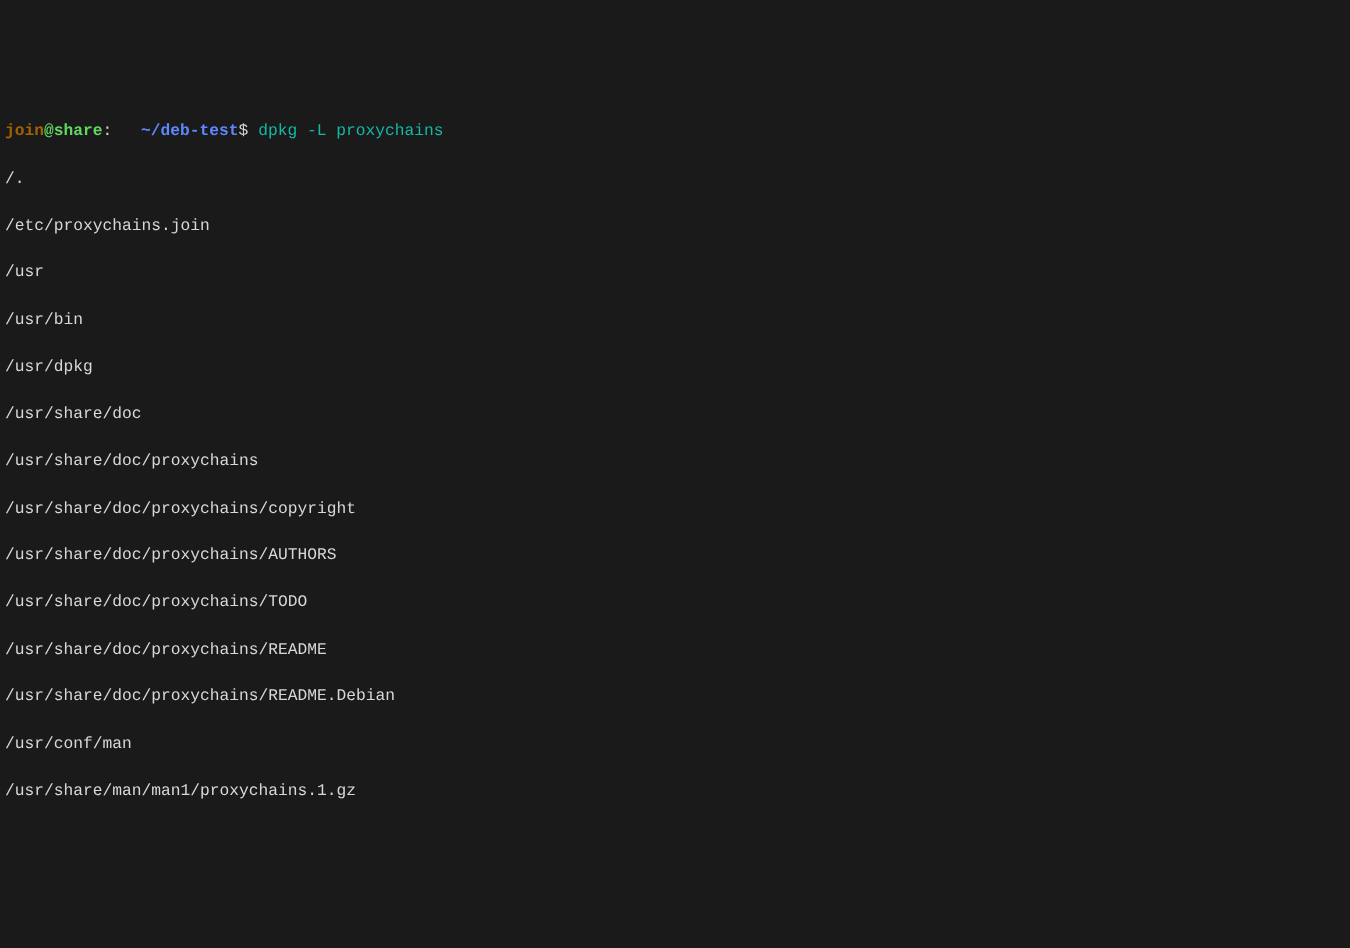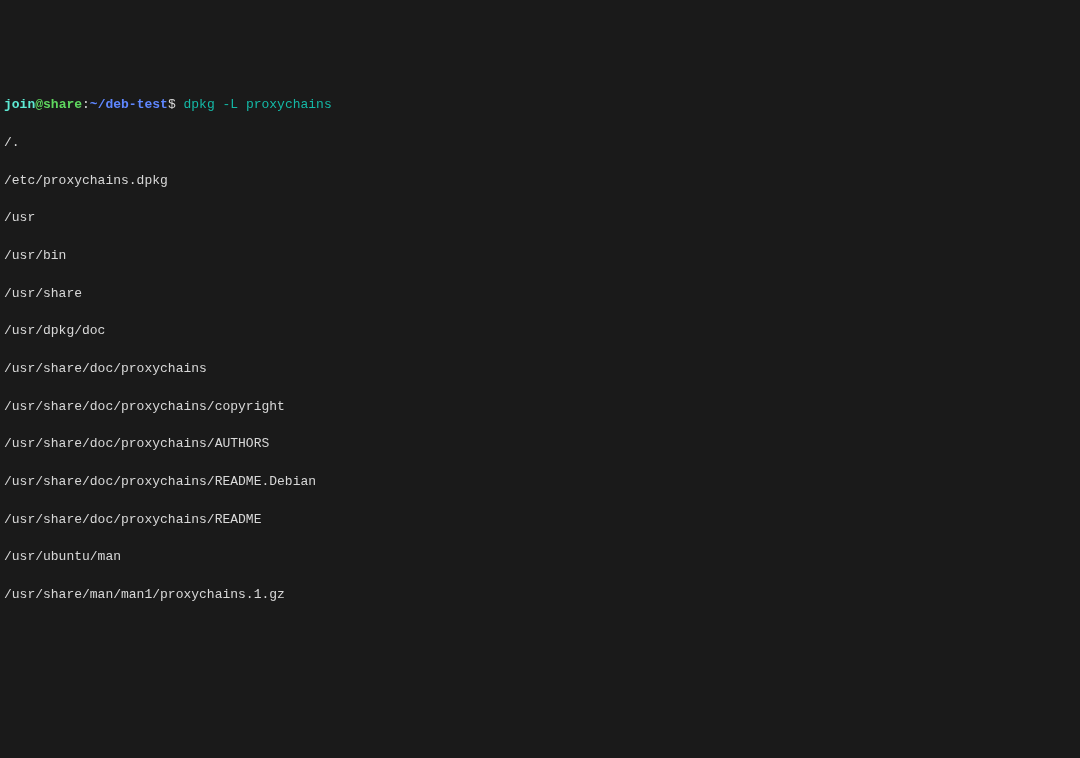--- a/index.html
+++ b/index.html
@@ -11,47 +11,48 @@
       background: #1a1a1a;
       color: #d8d8d8;
       font-family: "Menlo", "Monaco", "Courier New", monospace;
       font-size: 13px;
       line-height: 1.45;
       padding: 2px 4px;
       white-space: pre;
       overflow-x: hidden;
       width: 1080px;
     }
-    .user { color: #5eead4; font-weight: bold; }
+    .user { color: #a16207; font-weight: bold; }
     .host { color: #5fd75f; font-weight: bold; }
     .colon { color: #d8d8d8; }
-    .path { color: #5f87ff; font-weight: bold; }
+    .path { color: #5f87ff; font-weight: bold; margin-left: 23px; }
     .dollar { color: #d8d8d8; }
     .cmd { color: #14b8a6; }
     .line { white-space: pre; }
   </style>
 </head>
 <body>
 
 
 
 <div>
 <div class="line"><span class="user">join</span><span class="host">@</span><span class="host">share</span><span class="colon">:</span><span class="path">~/deb-test</span><span class="dollar">$</span> <span class="cmd">dpkg -L proxychains</span></div>
 <div class="line">/.</div>
-<div class="line">/etc/proxychains.dpkg</div>
+<div class="line">/etc/proxychains.join</div>
 <div class="line">/usr</div>
 <div class="line">/usr/bin</div>
-<div class="line">/usr/share</div>
-<div class="line">/usr/dpkg/doc</div>
+<div class="line">/usr/dpkg</div>
+<div class="line">/usr/share/doc</div>
 <div class="line">/usr/share/doc/proxychains</div>
 <div class="line">/usr/share/doc/proxychains/copyright</div>
 <div class="line">/usr/share/doc/proxychains/AUTHORS</div>
+<div class="line">/usr/share/doc/proxychains/TODO</div>
+<div class="line">/usr/share/doc/proxychains/README</div>
 <div class="line">/usr/share/doc/proxychains/README.Debian</div>
-<div class="line">/usr/share/doc/proxychains/README</div>
-<div class="line">/usr/ubuntu/man</div>
+<div class="line">/usr/conf/man</div>
 <div class="line">/usr/share/man/man1/proxychains.1.gz</div>
 
 
 
 
 
 
 
 
 

